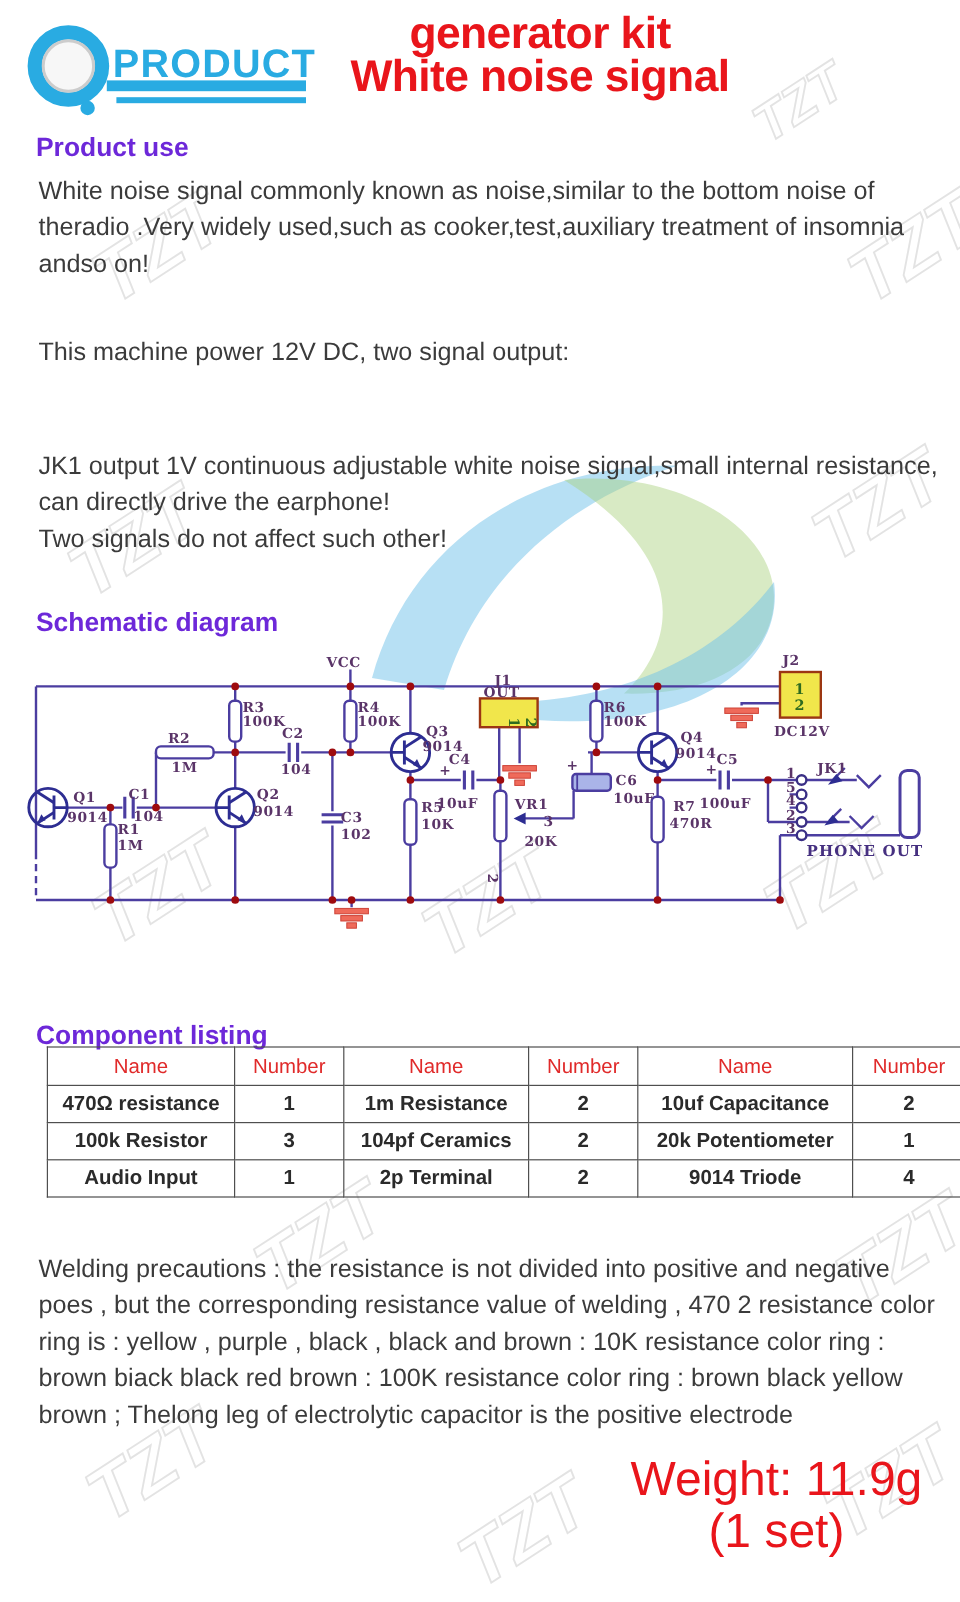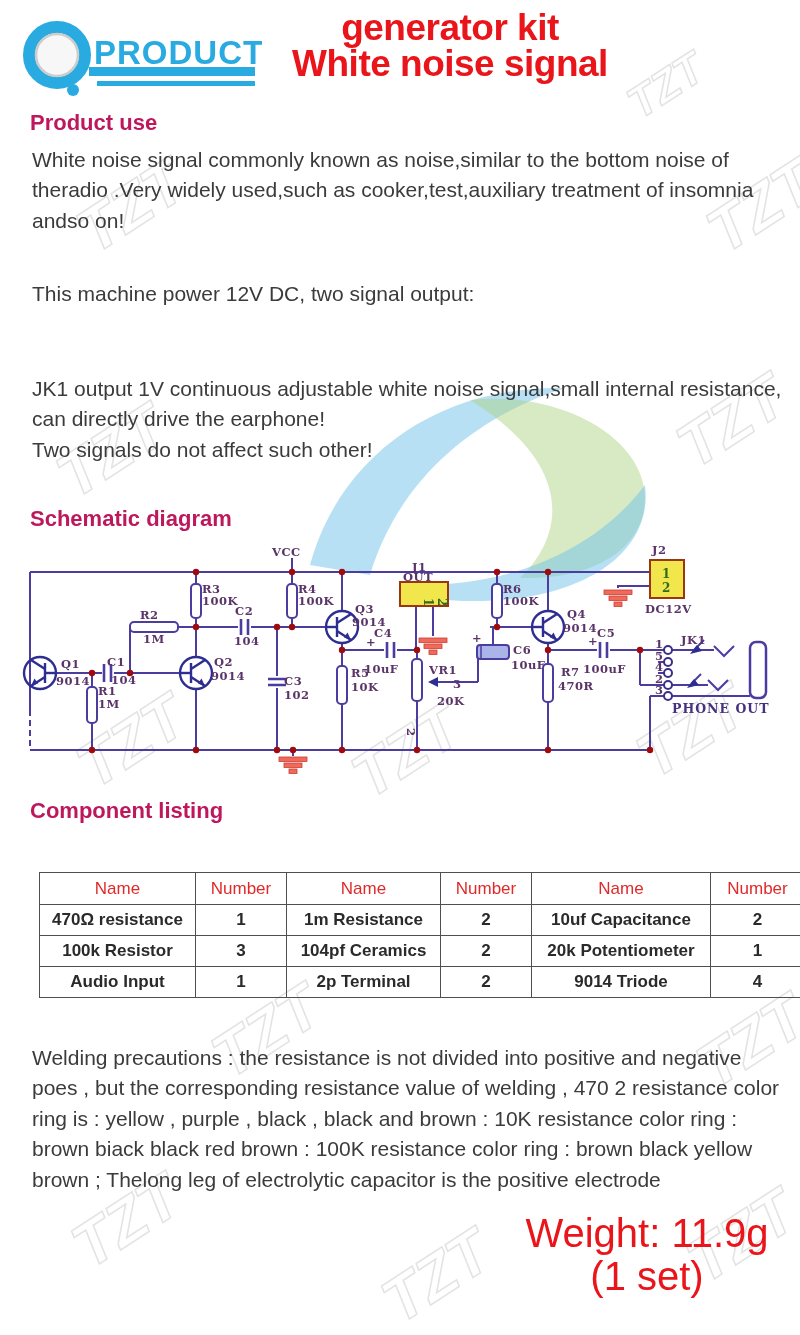--- a/index.html
+++ b/index.html
@@ -12,21 +12,21 @@
   .wm{font-family:"Liberation Sans",sans-serif;font-weight:bold;font-style:italic;
       font-size:62px;fill:none;stroke:#e3e3e3;stroke-width:1.5px;}
   .wm-sm{font-size:44px;}
 
   
   .brand-text{font-size:33px;font-weight:bold;fill:#29abe2;letter-spacing:1px;}
   .page-title{left:240px;top:10px;width:420px;text-align:center;color:#e9151b;
               font-weight:bold;font-size:37px;line-height:36px;letter-spacing:-0.5px;}
 
   
-  .heading{color:#be185d;font-weight:bold;font-size:22px;}
+  .heading{color:#6d28d9;font-weight:bold;font-size:22px;}
   .body-text{color:#3b3b3b;font-size:21px;line-height:1.45;}
 
   
   .comp-table{border-collapse:collapse;width:765px;table-layout:fixed;
               font-size:17px;color:#2a2a2a;background:transparent;margin-left:16px;}
   .comp-table th,.comp-table td{border:1.6px solid #4f4f4f;text-align:center;
               padding:2px 2px;height:26px;overflow:hidden;white-space:nowrap;font-weight:bold;}
   .comp-table th{color:#e02a2a;font-weight:normal;height:27px;}
 
   
@@ -288,21 +288,21 @@
         <text x="681" y="102" class="slbl">JK1</text>
         <text x="655" y="106" class="slbl">1</text>
         <text x="655" y="118" class="slbl">5</text>
         <text x="655" y="129" class="slbl">4</text>
         <text x="655" y="141" class="slbl">2</text>
         <text x="655" y="152" class="slbl">3</text>
         <text x="672" y="171" class="slbl big">PHONE OUT</text>
       </g>
   </svg>
 
-  <div class="abs heading" style="left:30px;top:798px;text-align:center;">Component listing</div>
+  <div class="abs heading" style="left:30px;top:850px;text-align:center;">Component listing</div>
 
   <table class="abs comp-table" style="left:23px;top:872px;">
     <colgroup>
         <col style="width: 156px;">
         <col style="width: 91px;">
         <col style="width: 154px;">
         <col style="width: 91px;">
         <col style="width: 179px;">
         <col style="width: 94px;">
       </colgroup>

